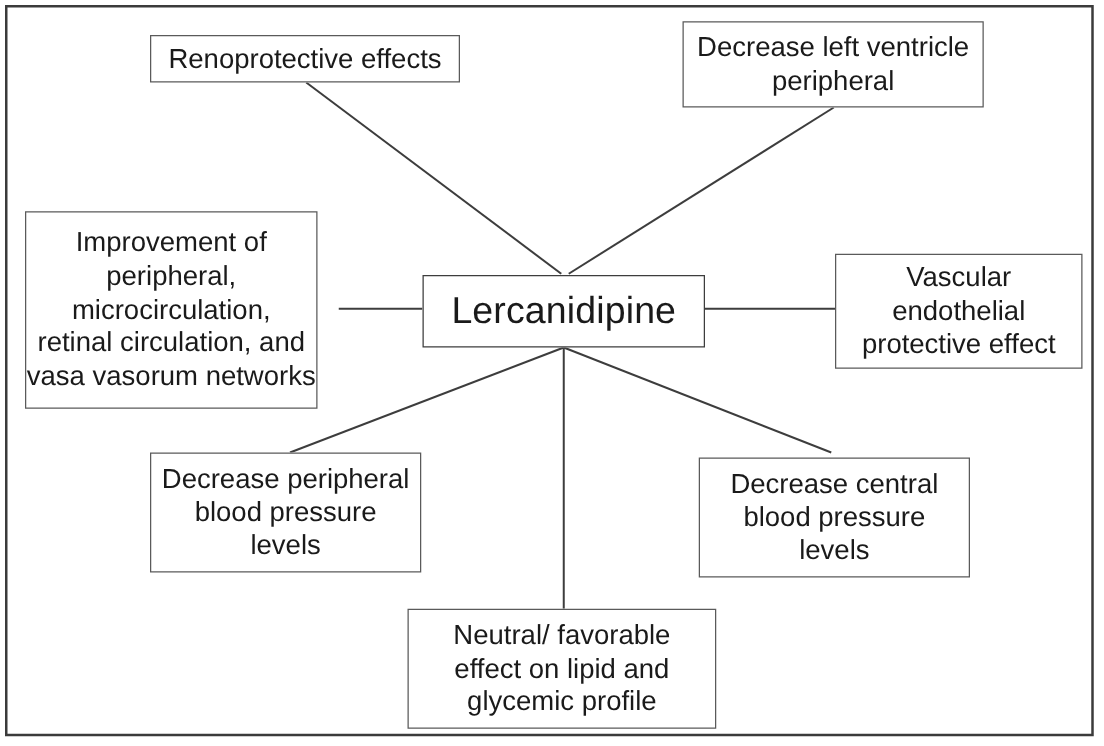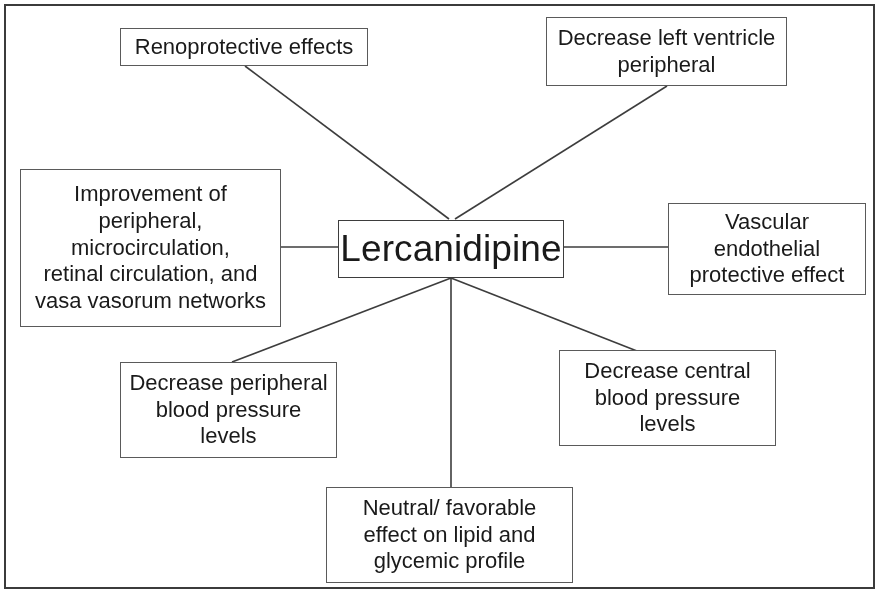--- a/index.html
+++ b/index.html
@@ -40,46 +40,46 @@
     display: flex;
     align-items: center;
     justify-content: center;
     text-align: center;
     color: #1a1a1a;
     line-height: 1.22;
     white-space: pre-line;
   }
   .node.central {
     border: 1.8px solid #3d3d3d;
-    font-size: 37px;
+    font-size: 30px;
     letter-spacing: 0.1px;
   }
   .node.leaf {
     font-size: 22px;
   }
   #node-renoprotective {
     left: 120px; top: 28px; width: 248px; height: 38px;
   }
   #node-lvh {
     left: 546px; top: 17px; width: 241px; height: 69px;
   }
   #node-improvement {
-    left: 20px; top: 169px; width: 261px; height: 158px;
+    left: 20px; top: 169px; width: 234px; height: 158px;
   }
   #node-central {
     left: 338px; top: 220px; width: 226px; height: 58px;
   }
   #node-vascular {
     left: 668px; top: 203px; width: 198px; height: 92px;
   }
   #node-peripheral-bp {
     left: 120px; top: 362px; width: 217px; height: 96px;
   }
   #node-central-bp {
-    left: 559px; top: 350px; width: 217px; height: 96px;
+    left: 559px; top: 366px; width: 217px; height: 96px;
   }
   #node-lipid {
     left: 326px; top: 487px; width: 247px; height: 96px;
   }
   .node-text { display: block; }
 </style>
 </head>
 <body>
 
 <div id="canvas">

